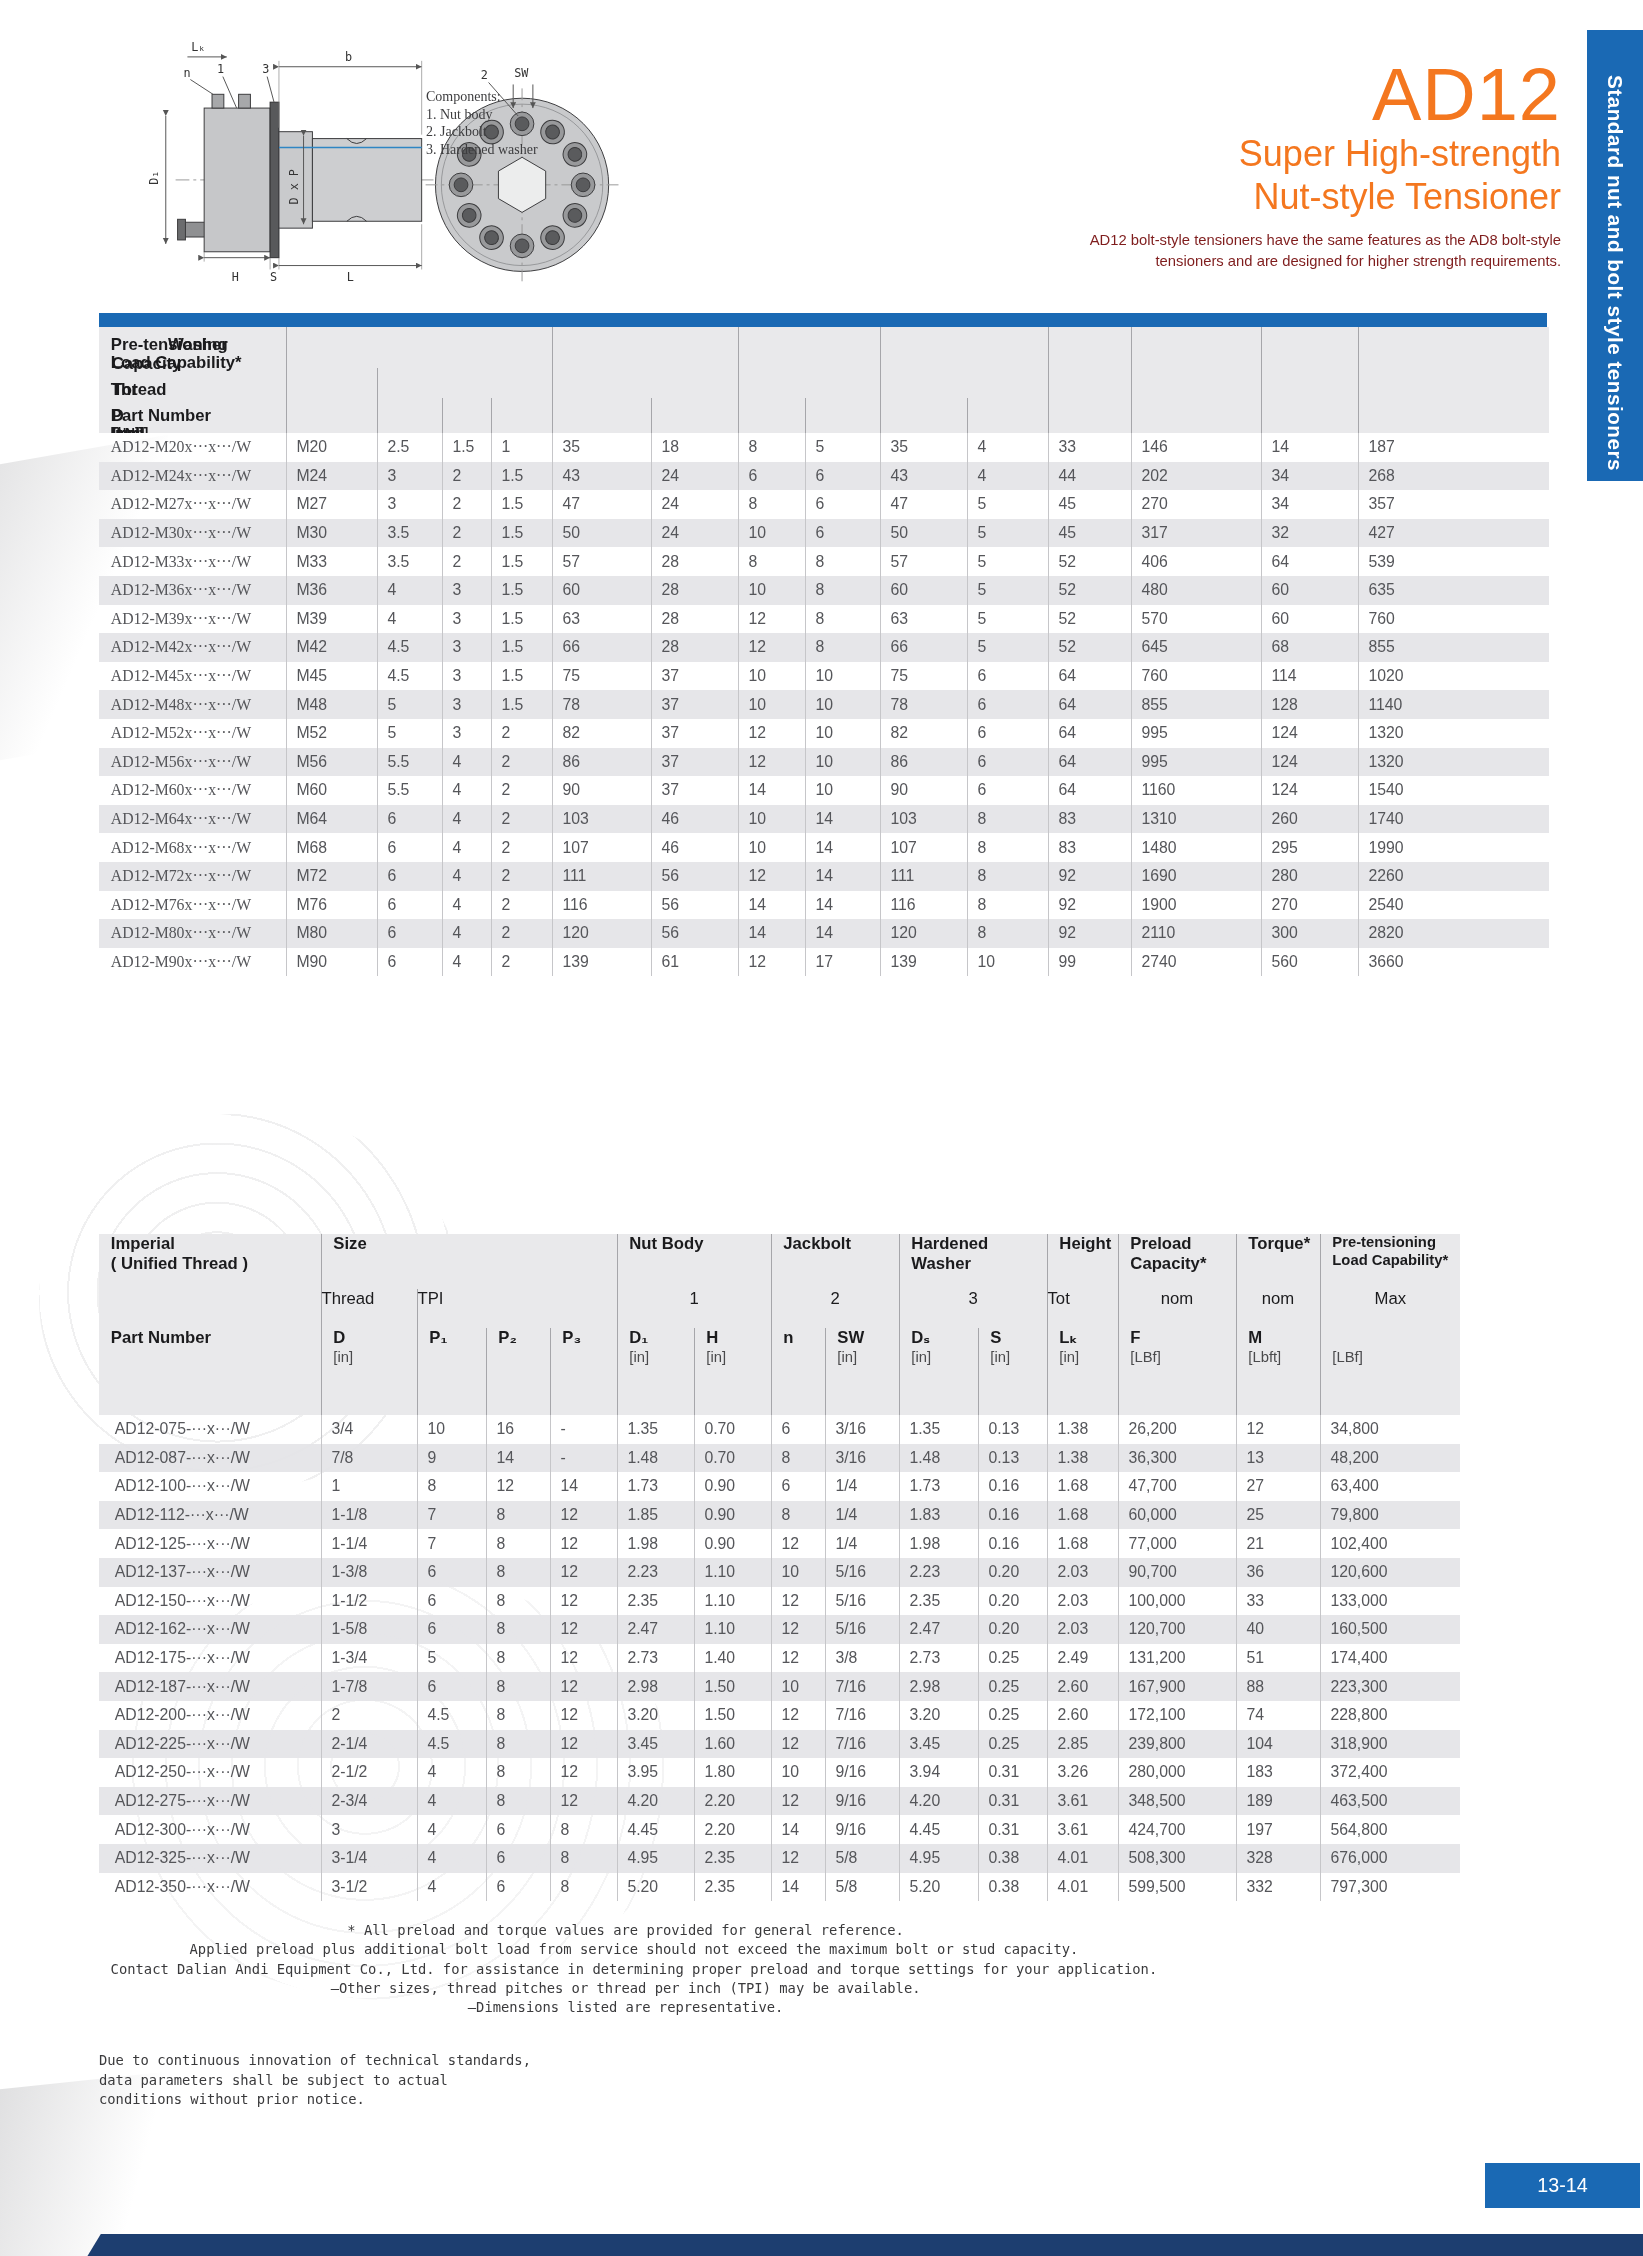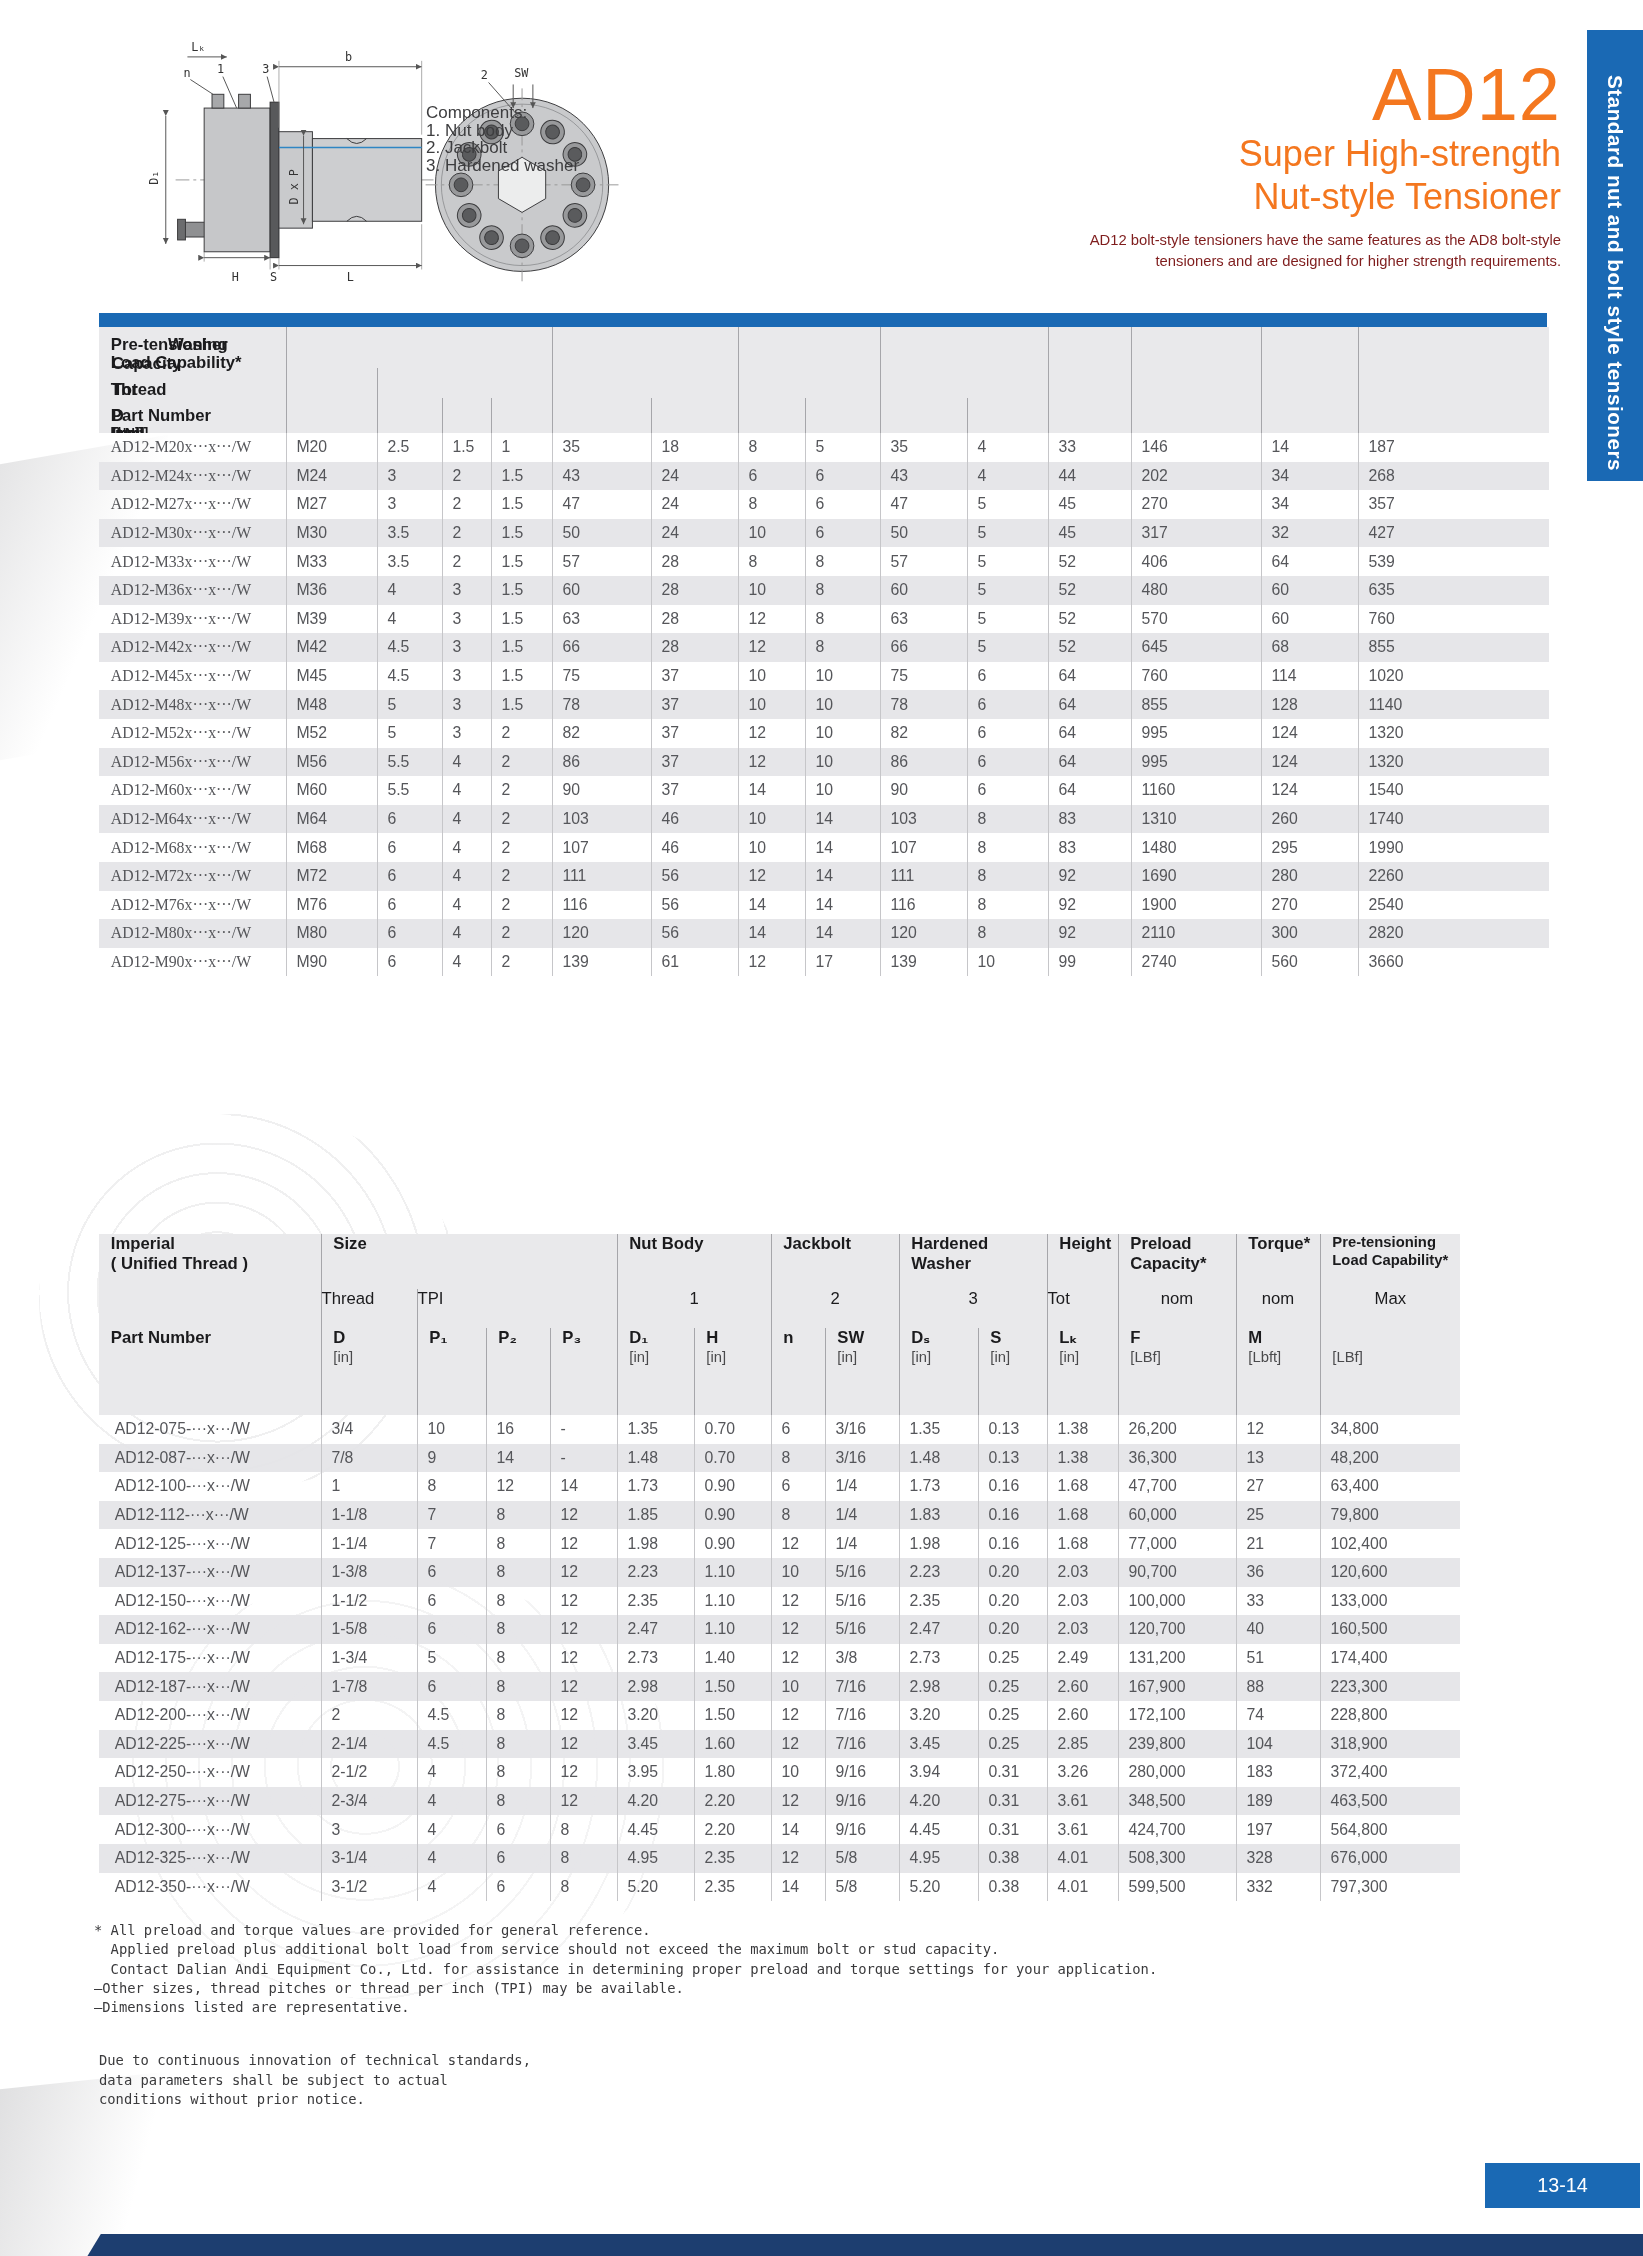--- a/index.html
+++ b/index.html
@@ -28,22 +28,22 @@
 
   
   .titleblock{position:absolute;top:57px;right:82px;text-align:right;width:709px;z-index:2;}
   .titleblock .t1{font-size:74px;line-height:75px;color:#F4771F;letter-spacing:1px;}
   .titleblock .t2{font-size:36px;line-height:43px;color:#F4771F;}
   .titleblock .desc{margin-top:11.8px;font-size:14.8px;line-height:20.7px;color:#7f1d1d;}
 
   
   .diagram{position:absolute;left:89px;top:37px;z-index:1;}
   .diagram text{font-family:"DejaVu Sans Mono","Liberation Mono",monospace;font-size:12px;fill:#333;}
-  .components{position:absolute;left:426px;top:104px;z-index:2;
-      font-family:Liberation Sans, sans-serif;font-size:17px;line-height:17.7px;color:#3d3d3f;}
+  .components{position:absolute;left:426px;top:88px;z-index:2;
+      font-family:Liberation Serif, serif;font-size:14px;line-height:17.7px;color:#3d3d3f;}
 
   
   .bluebar{position:absolute;left:99px;top:313px;width:1448px;height:13.8px;background:#1A69B4;z-index:1;}
   table.tt{position:absolute;border-collapse:collapse;table-layout:fixed;z-index:1;}
   table.tt th,table.tt td{padding:0;margin:0;font-weight:normal;}
   table.tt thead th{background:#E9E9EB;vertical-align:top;text-align:left;color:#1B1B1D;}
   table.tt tbody td{font-size:15.8px;color:#55565A;padding-left:9.9px;white-space:nowrap;overflow:hidden;}
   table.tt tbody tr{height:28.6px;}
   table.tt tbody tr:nth-child(even){background:rgba(228,228,231,.92);}
   table.tt tbody td + td{border-left:1px solid #C6C6C9;}
@@ -79,21 +79,21 @@
   table.imperial{left:99px;top:1234px;width:1359px;}
   .imperial tbody td:first-child{padding-left:15.8px;}
   col.i1{width:222px}col.i2{width:96px}col.i3{width:69px}col.i4{width:64px}col.i5{width:67px}
   col.i6{width:77px}col.i7{width:77px}col.i8{width:54px}col.i9{width:74px}col.i10{width:79px}
   col.i11{width:69px}col.i12{width:71px}col.i13{width:118px}col.i14{width:84px}col.i15{width:140px}
   .imperial .hdrA th div{padding-left:11.8px;}
   .imperial .hdrC th{padding-left:11.8px;}
 
   
   .footnotes{position:absolute;left:94px;top:1921px;z-index:1;white-space:pre;
-      font-family:"DejaVu Sans Mono","Liberation Mono",monospace;font-size:13.8px;line-height:19.3px;color:#3A3A3C;}
+      font-family:"DejaVu Sans Mono","Liberation Mono",monospace;font-size:13.8px;line-height:19.3px;color:#3A3A3C;text-align:center;}
   .disclaimer{position:absolute;left:99px;top:2051px;z-index:1;white-space:pre;
       font-family:"DejaVu Sans Mono","Liberation Mono",monospace;font-size:13.8px;line-height:19.7px;color:#3A3A3C;}
   .pagebox{position:absolute;left:1485px;top:2163px;width:155px;height:45px;background:#1A69B4;z-index:2;
       display:flex;align-items:center;justify-content:center;color:#fff;font-size:19.7px;}
   .bottombar{position:absolute;left:87px;top:2234px;width:1556px;height:22.7px;background:#1D3E70;z-index:1;
       clip-path:polygon(13.8px 0,100% 0,100% 100%,0 100%);}
 </style>
 </head>
 <body>
 

